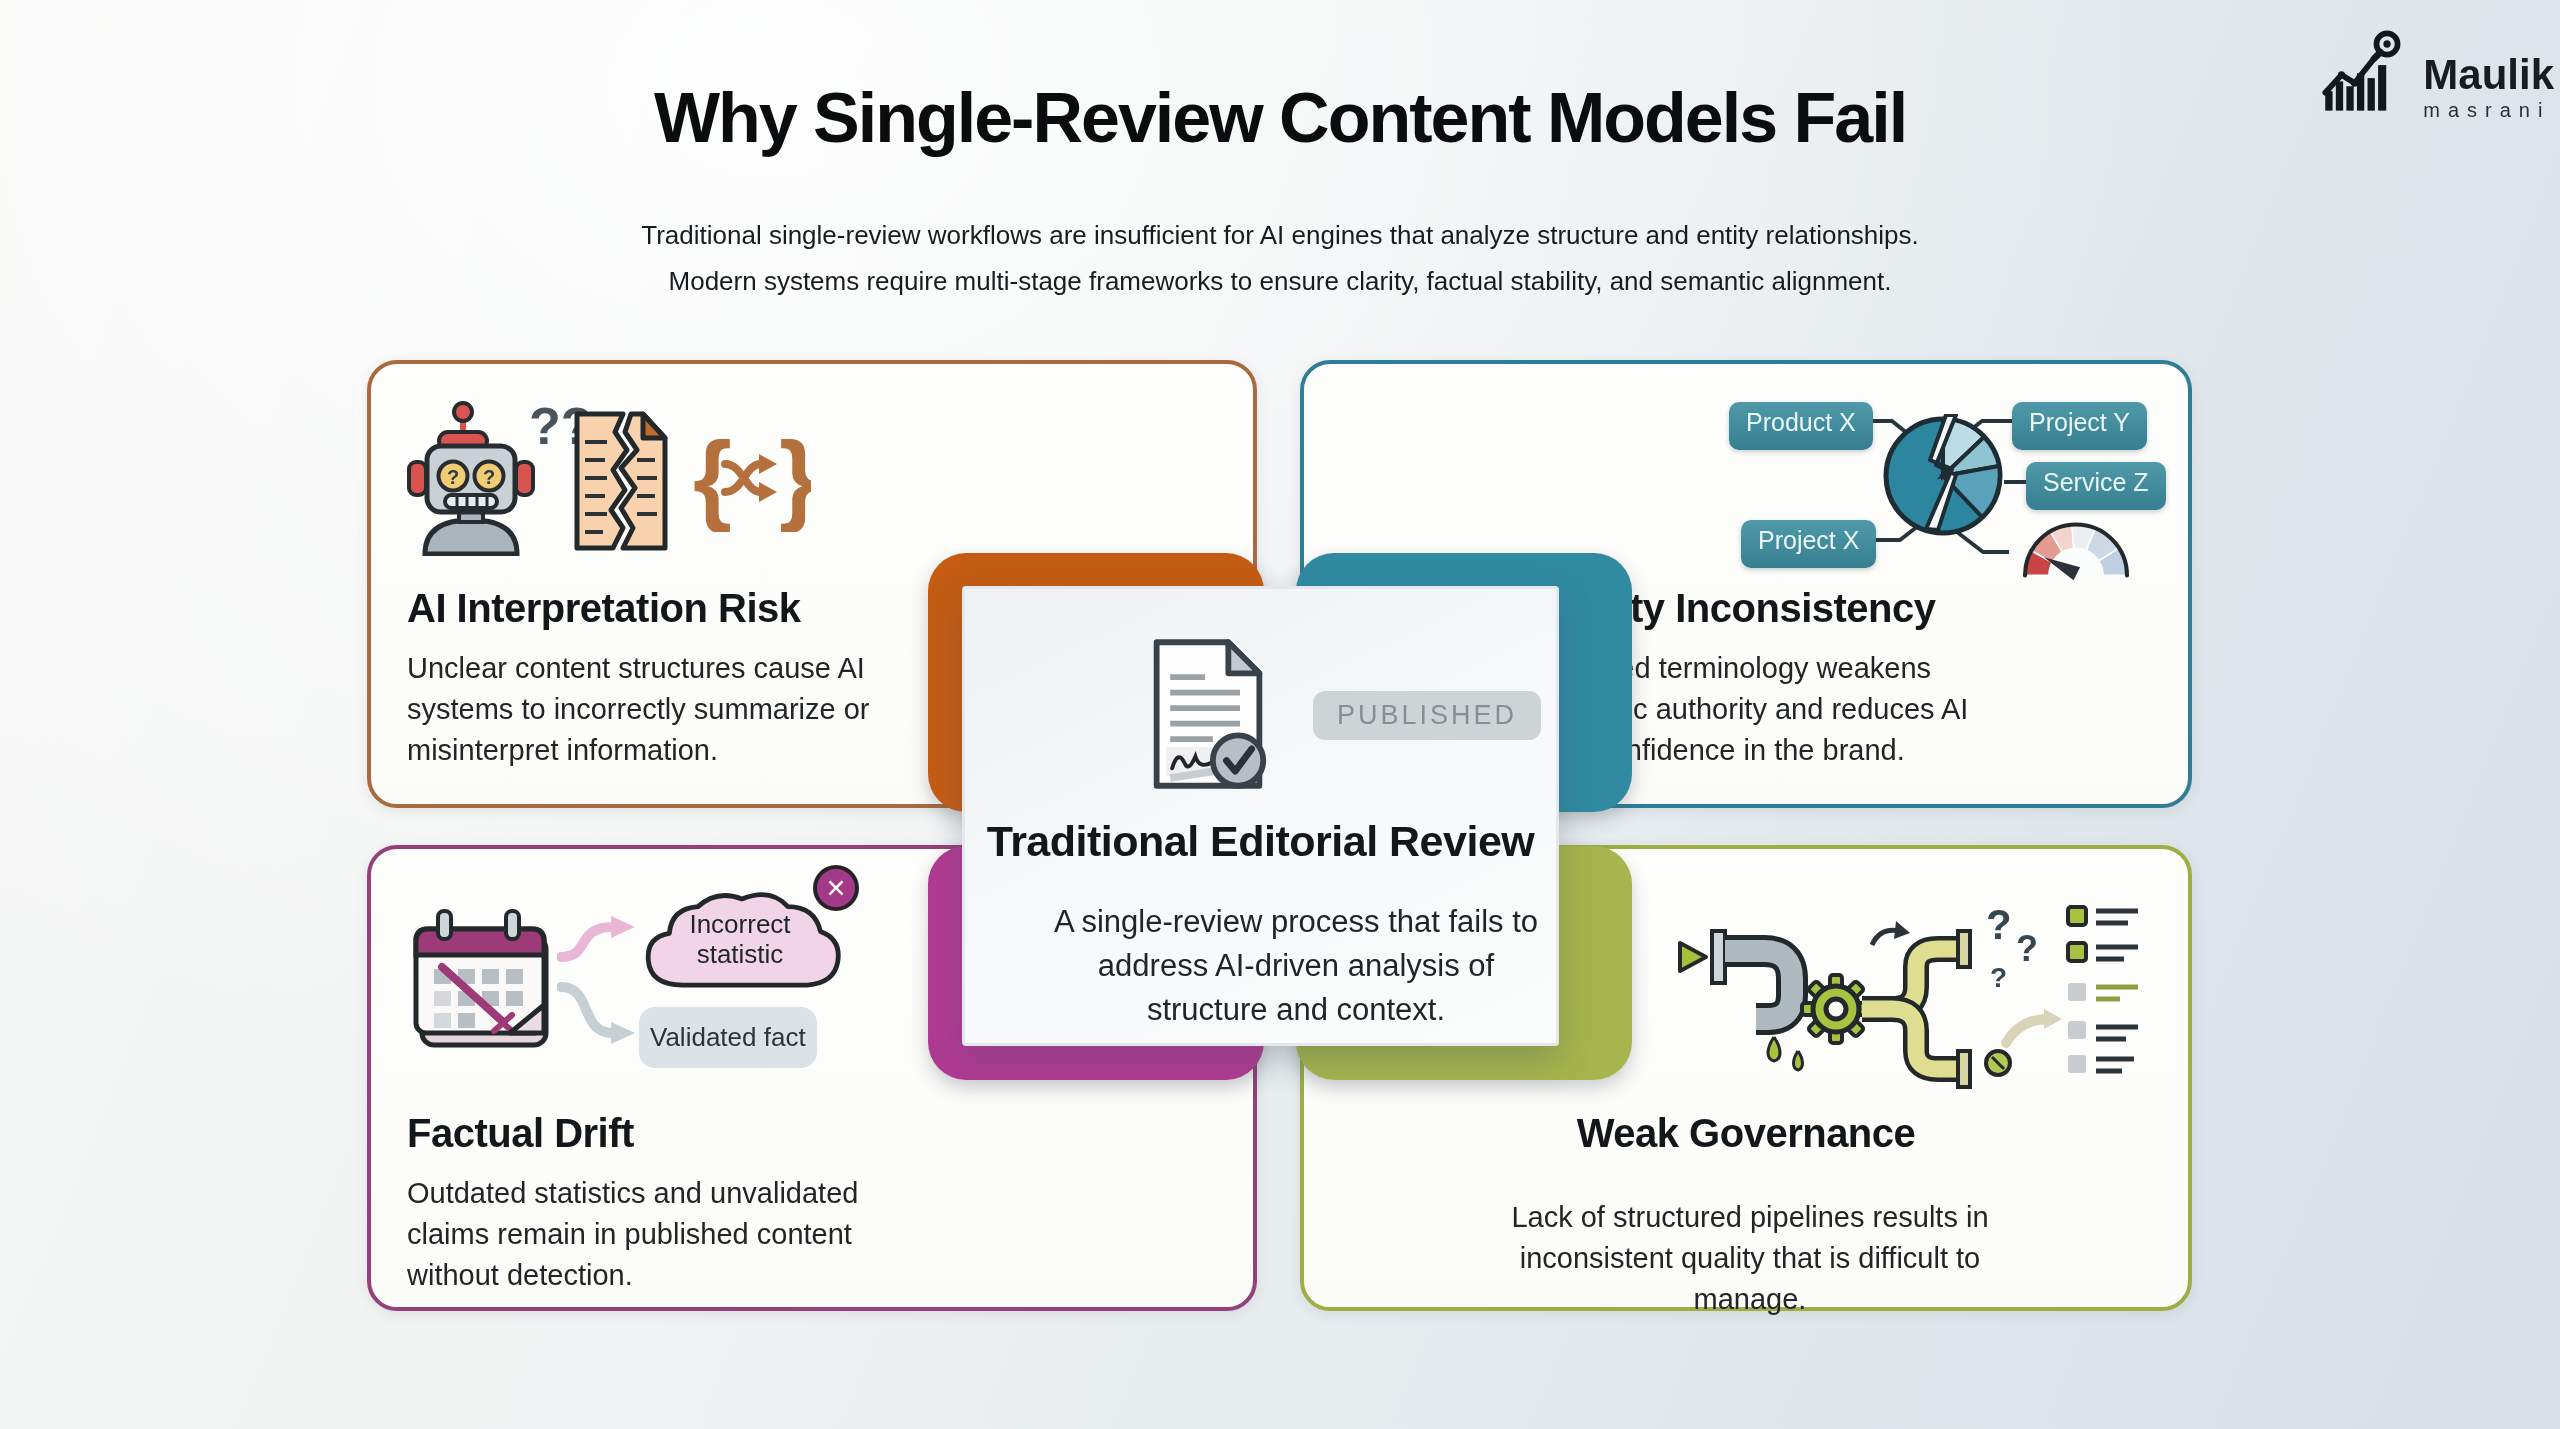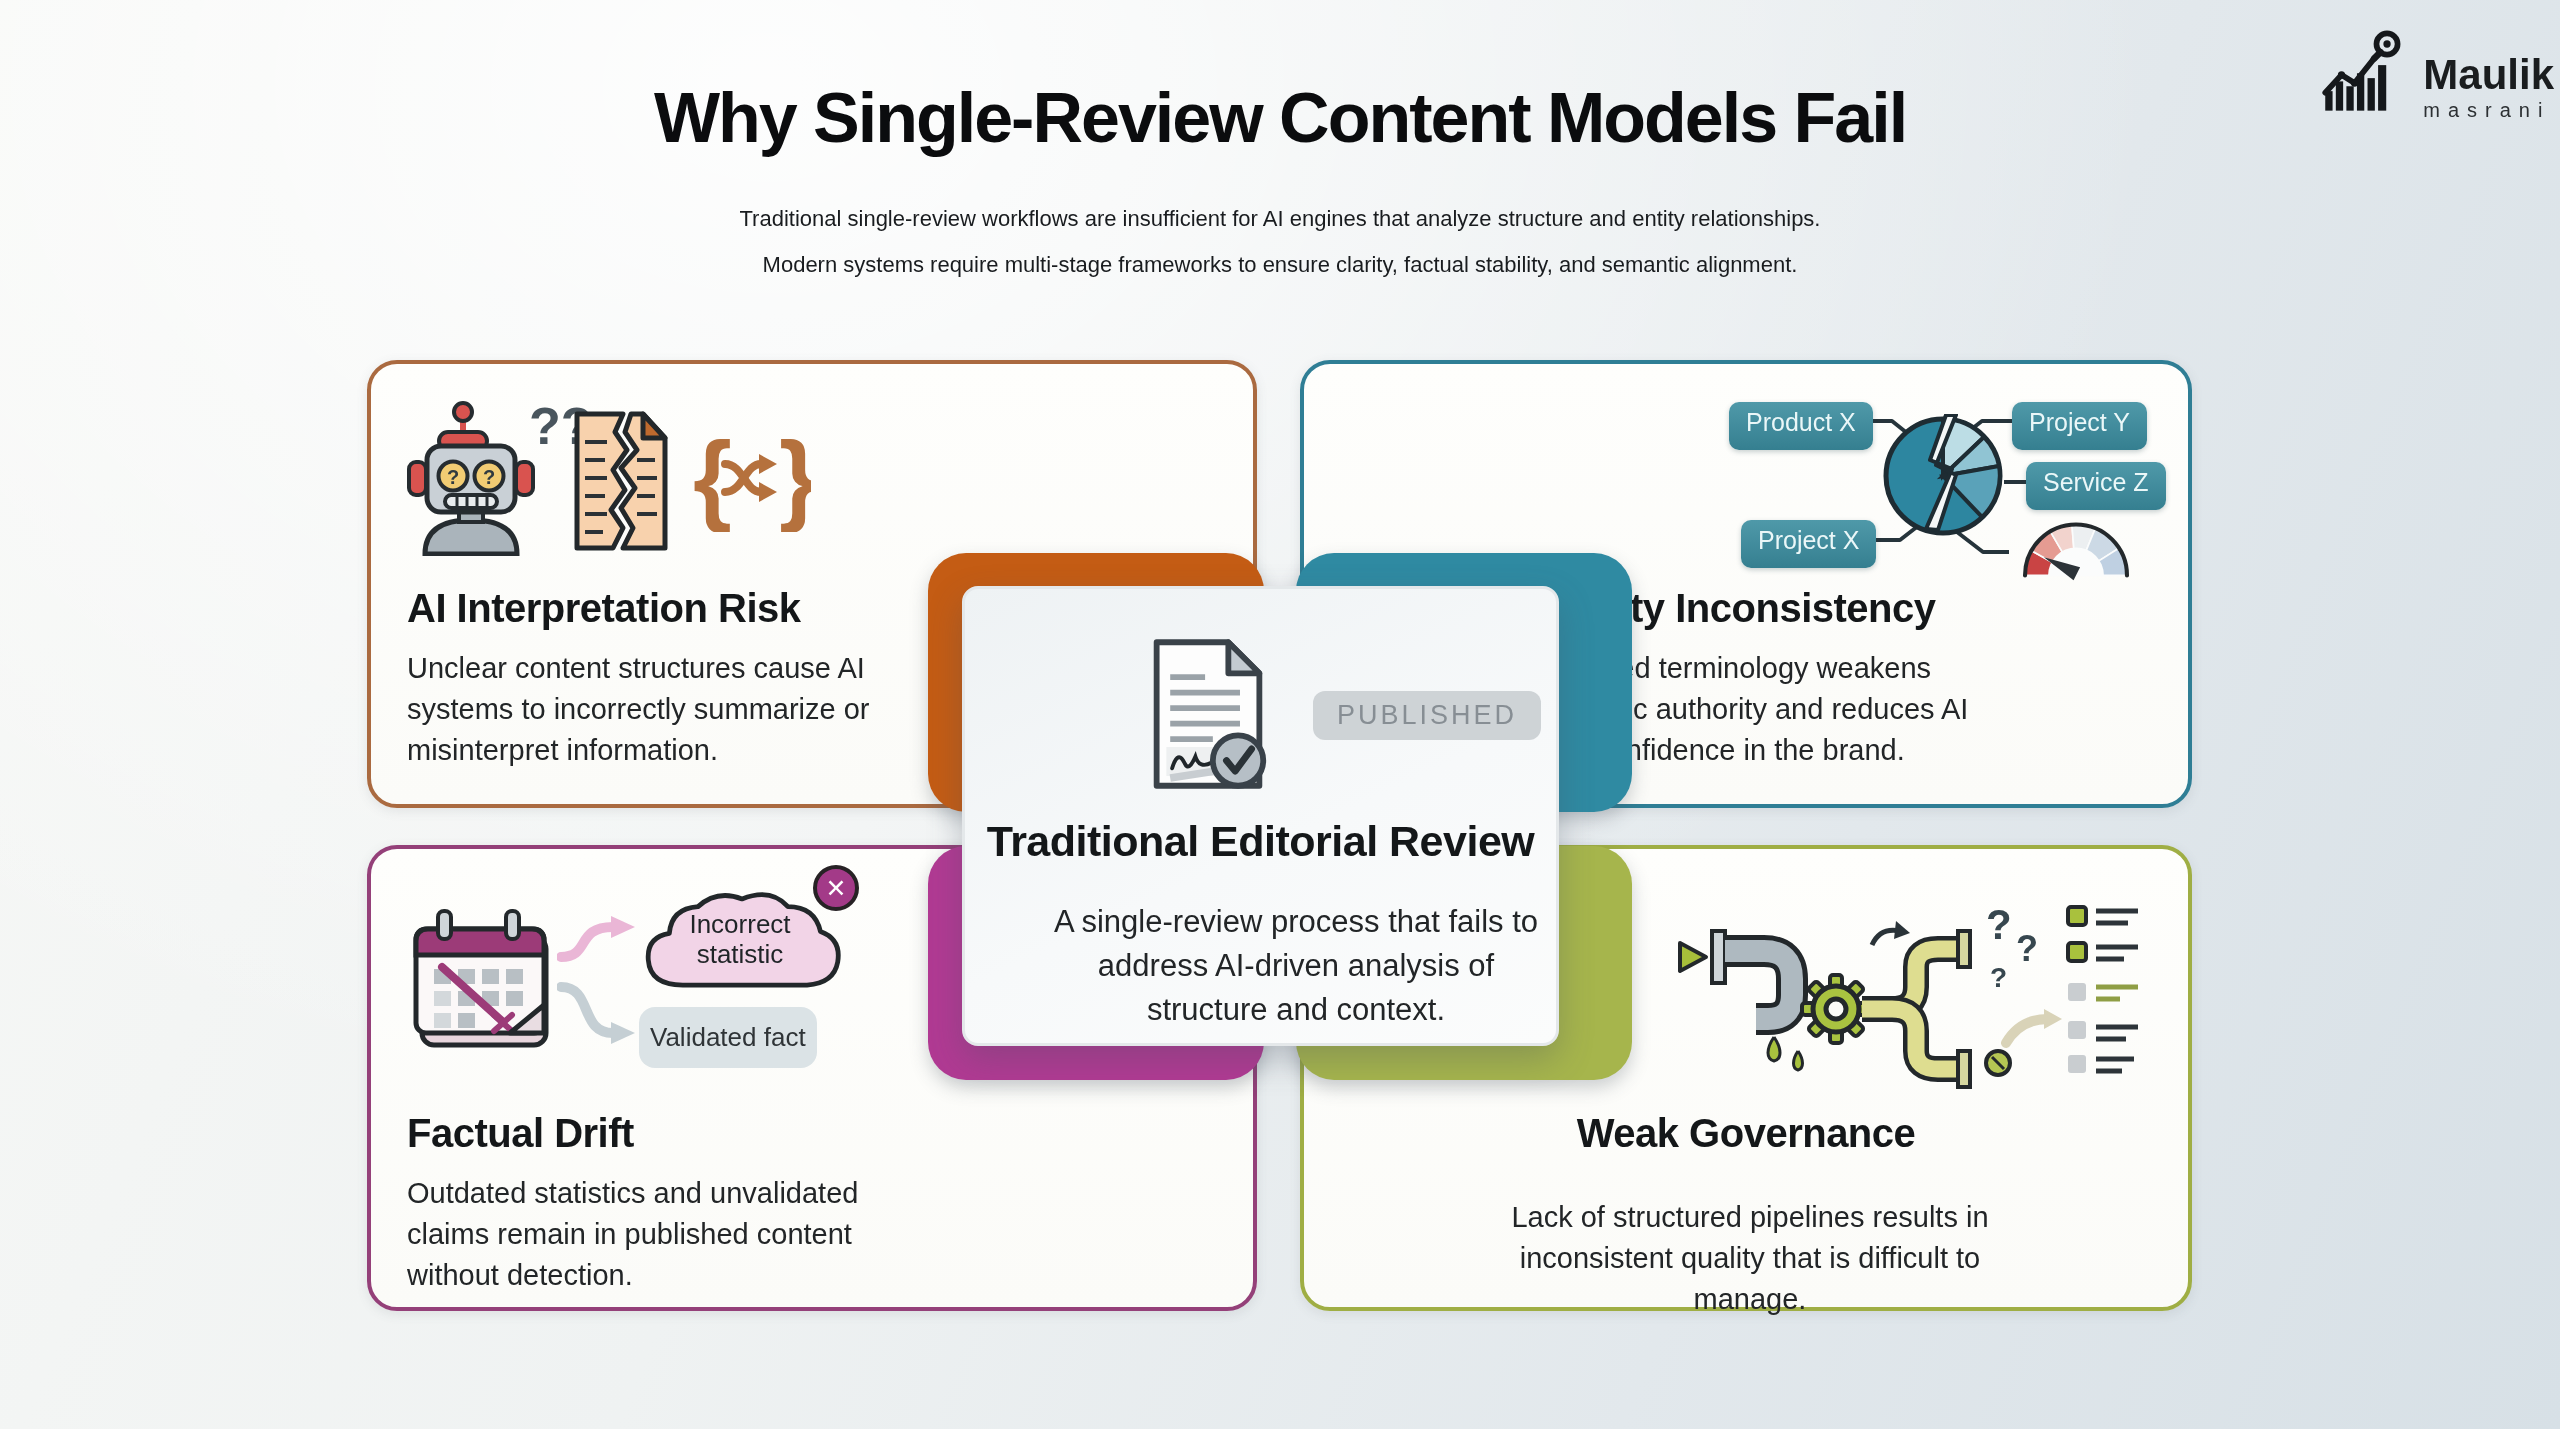--- a/index.html
+++ b/index.html
@@ -9,22 +9,22 @@
     background:
       radial-gradient(ellipse at 30% 6%, rgba(255,255,255,.85), rgba(255,255,255,0) 55%),
       linear-gradient(112deg,#f7f8f6 0%,#eff2f2 38%,#e2e8ec 70%,#d7e0e6 100%);
   }
   .abs{position:absolute;}
   svg text{font-family:"Liberation Sans","DejaVu Sans",sans-serif;}
 
   
   .title{position:absolute;left:0;right:0;top:78px;text-align:center;
     font-size:70px;font-weight:700;letter-spacing:-2px;color:#0b0c0e;margin:0;}
-  .subtitle{position:absolute;left:0;right:0;text-align:center;margin:0;
-    font-size:22px;line-height:46px;color:#191c1f;}
+  .subtitle{position:absolute;left:0;right:0;text-align:center;margin:16px;
+    font-size:26px;line-height:46px;color:#191c1f;}
 
   
   .logo{position:absolute;left:2322px;top:18px;width:232px;height:104px;display:flex;align-items:flex-end;gap:20px;}
   .logo-name{font-size:42px;font-weight:700;color:#1a1d1f;line-height:44px;}
   .logo-subname{font-size:20px;letter-spacing:8px;color:#2c3033;margin-top:2px;}
 
   
   .quad-card{position:absolute;box-sizing:border-box;border-radius:30px;z-index:1;
     background:linear-gradient(180deg,#fefefc,#fbfbf8);
     border:4px solid #999;box-shadow:0 3px 12px rgba(80,90,100,.12);}
@@ -39,21 +39,21 @@
 
   
   .corner{position:absolute;z-index:2;border-radius:38px;box-shadow:0 8px 18px rgba(60,70,85,.25);}
   #corner-orange{left:928px;top:553px;width:336px;height:259px;background:#c45c14;}
   #corner-teal{left:1296px;top:553px;width:336px;height:259px;background:#2f8aa2;}
   #corner-magenta{left:928px;top:846px;width:336px;height:234px;background:#b13a93;}
   #corner-olive{left:1296px;top:846px;width:336px;height:234px;background:#a6b54c;}
 
   
   .center-card{position:absolute;left:962px;top:586px;width:597px;height:460px;z-index:3;
-    border-radius:16px;background:linear-gradient(155deg,#eef2f4 0%,#f7f9fa 55%,#fbfcfc 100%);
+    border-radius:4px;background:linear-gradient(155deg,#eef2f4 0%,#f7f9fa 55%,#fbfcfc 100%);
     border:3px solid #e4e8ea;box-shadow:0 14px 34px rgba(70,80,95,.30);box-sizing:border-box;}
   .badge{position:absolute;left:348px;top:102px;background:#ced3d6;color:#878e94;
     font-size:27px;letter-spacing:3px;padding:9px 24px;border-radius:12px;}
   .center-title{position:absolute;left:0;right:0;top:228px;text-align:center;margin:0;
     font-size:43px;font-weight:700;color:#141719;letter-spacing:-0.5px;}
   .center-body{position:absolute;left:58px;top:298px;width:520px;text-align:center;margin:13px;
     font-size:31px;line-height:44px;color:#222527;}
 
   
   .pill{position:absolute;height:48px;line-height:40px;padding:0 17px;border-radius:10px;

